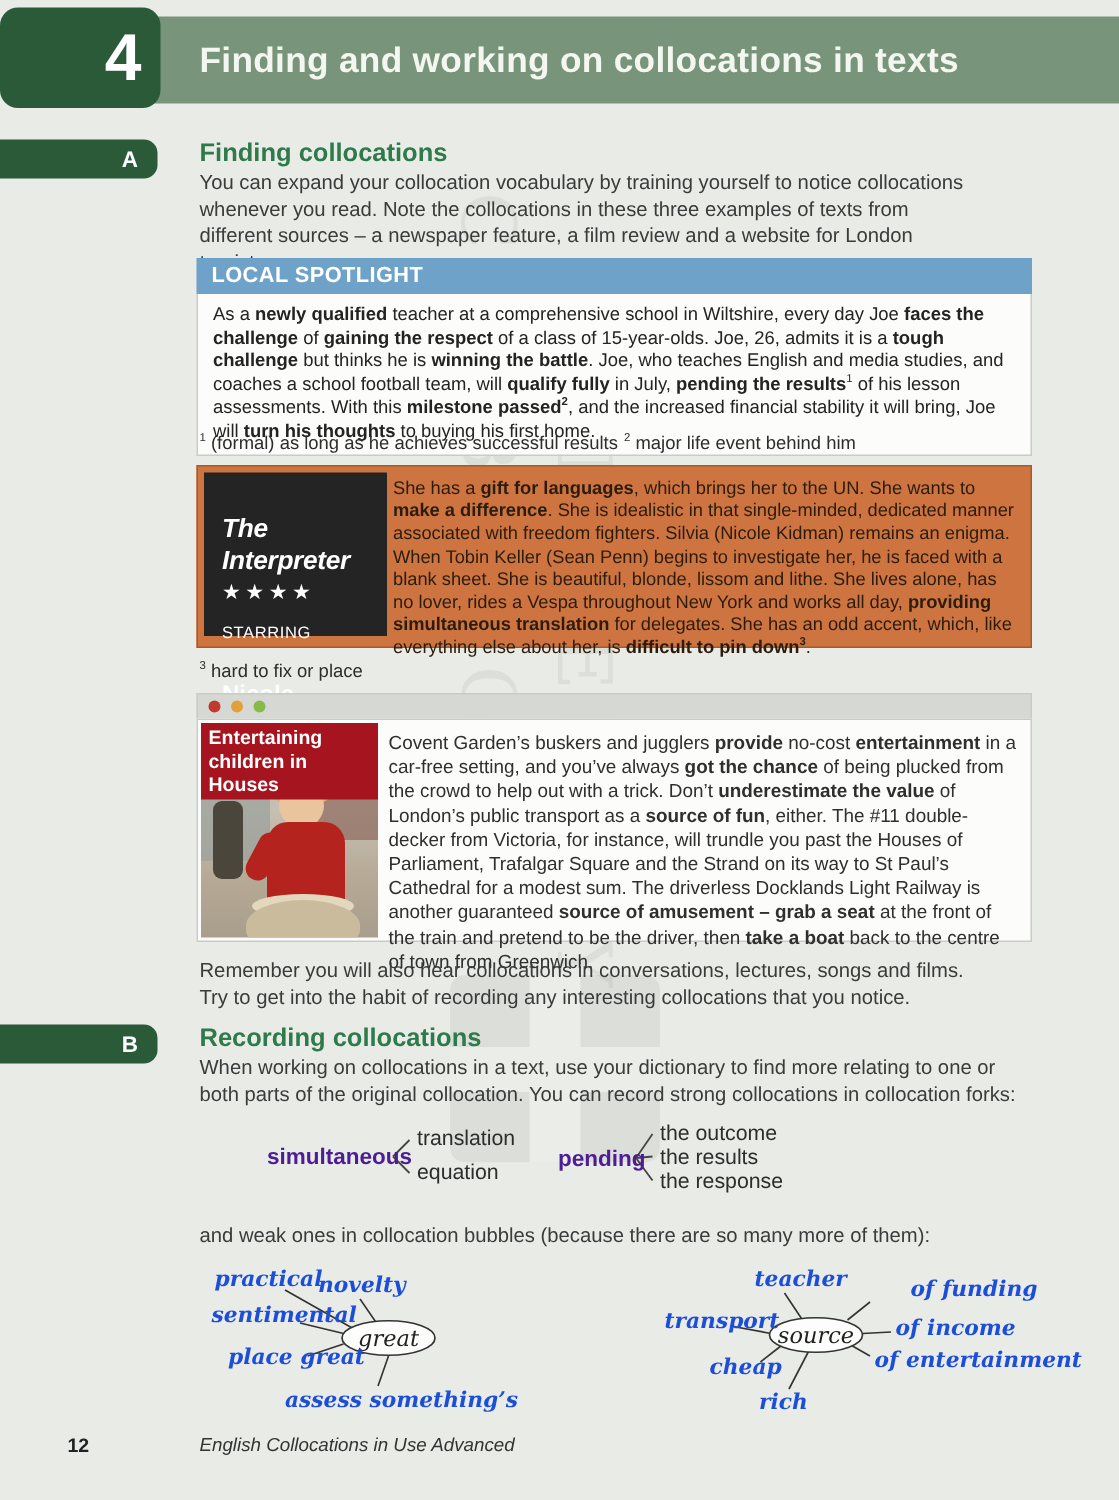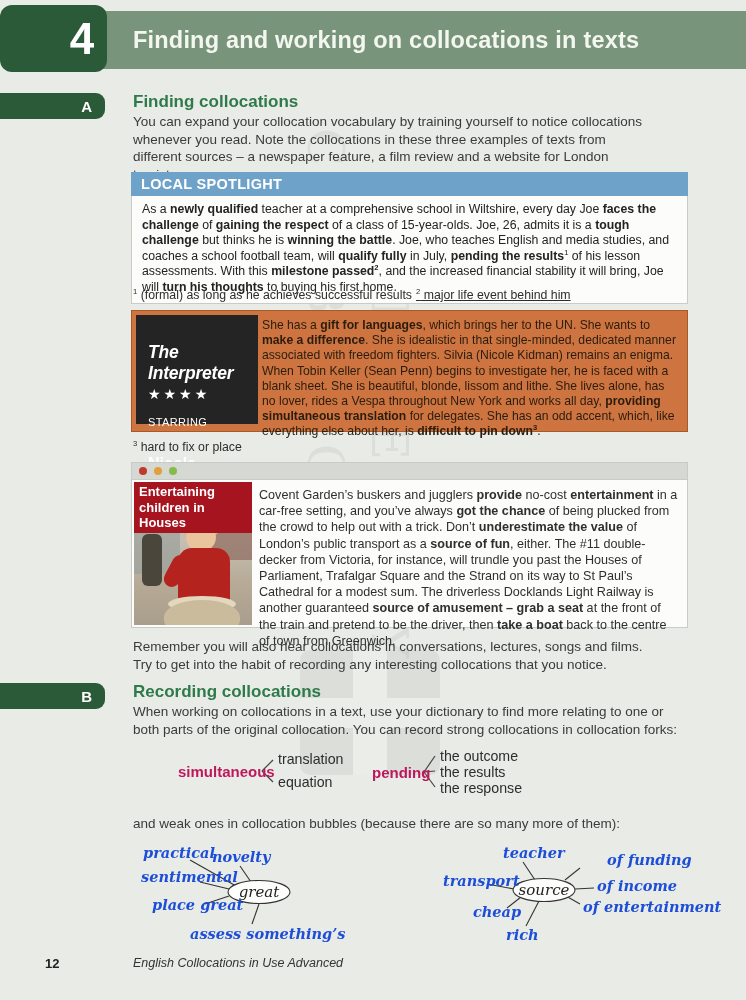--- a/index.html
+++ b/index.html
@@ -61,21 +61,21 @@
   .ph-child-body{position:absolute;left:44px;top:66px;width:52px;height:62px;background:#b5231f;border-radius:14px 14px 6px 6px;}
   .ph-child-head{position:absolute;left:52px;top:40px;width:30px;height:30px;background:#e9c49c;border-radius:50%;}
   .ph-child-hair{position:absolute;left:48px;top:34px;width:38px;height:20px;background:#d9b36a;border-radius:50% 50% 30% 30%;}
   .ph-arm{position:absolute;left:34px;top:72px;width:16px;height:34px;background:#b5231f;border-radius:8px;transform:rotate(28deg);}
   .ph-drum{position:absolute;left:30px;top:118px;width:76px;height:34px;background:#cbbb9d;border-radius:50% 50% 40% 40%;}
   .ph-drum-top{position:absolute;left:34px;top:114px;width:68px;height:16px;background:#e3d7bd;border-radius:50%;}
   .web-text{position:absolute;left:127px;right:7px;top:7px;
             font-size:12.6px;line-height:16.2px;color:#2f2f2f;}
 
   
-  .fork-stem{font-size:15px;font-weight:700;color:#be185d;}
+  .fork-stem{font-size:15px;font-weight:700;color:#4c1d95;}
   .fork-opt{font-size:14.2px;color:#2d2d2d;}
   .bub-label{font-family:"DejaVu Serif",serif;font-style:italic;font-size:14.5px;color:#1d4ed8;white-space:nowrap;font-weight:bold;}
   .bub-center{font-family:"DejaVu Serif",serif;font-style:italic;font-size:15px;color:#222;}
   svg.lines{position:absolute;pointer-events:none;}
 
   
   .page-num{font-size:13px;font-weight:700;color:#222;}
   .book-title{font-size:12.5px;font-style:italic;color:#333;}
 
   
@@ -105,21 +105,21 @@
   <span>A</span>
 </div>
 <div class="abs sec-head" style="left:133px;top:92px;">Finding collocations</div>
 <div class="abs para" style="left:133px;top:113px;width:522px;">You can expand your collocation vocabulary by training yourself to notice collocations whenever you read. Note the collocations in these three examples of texts from different sources – a newspaper feature, a film review and a website for London tourists.</div>
 
 <div class="abs spot">
   <div class="spot-head">LOCAL SPOTLIGHT</div>
   <div class="spot-body"><span>As a </span><span style="font-weight: 700;">newly qualified</span><span> teacher at a comprehensive school in Wiltshire, every day Joe </span><span style="font-weight: 700;">faces the challenge</span><span> of </span><span style="font-weight: 700;">gaining the respect</span><span> of a class of 15-year-olds. Joe, 26, admits it is a </span><span style="font-weight: 700;">tough challenge</span><span> but thinks he is </span><span style="font-weight: 700;">winning the battle</span><span>. Joe, who teaches English and media studies, and coaches a school football team, will </span><span style="font-weight: 700;">qualify fully</span><span> in July, </span><span style="font-weight: 700;">pending the results</span><sup>1</sup><span> of his lesson assessments. With this </span><span style="font-weight: 700;">milestone passed</span><sup style="font-weight: 700;">2</sup><span>, and the increased financial stability it will bring, Joe will </span><span style="font-weight: 700;">turn his thoughts</span><span> to buying his first home.</span></div>
 </div>
 <div class="abs fnotes" style="left:133px;top:288px;"><sup>1</sup><span> (formal) as long as he achieves successful results</span></div>
-<div class="abs fnotes" style="left:416px;top:288px;text-decoration:underline;"><sup>2</sup><span> major life event behind him</span></div>
+<div class="abs fnotes" style="left:416px;top:288px;"><sup>2</sup><span> major life event behind him</span></div>
 
 <div class="abs film">
   <div class="film-left">
     <div class="film-title">The Interpreter</div>
     <div class="film-stars">★★★★</div>
     <div class="film-starring">STARRING</div>
     <div class="film-actor">Nicole Kidman</div>
     <div class="film-actor">Sean Penn</div>
   </div>
   <div class="film-review"><span>She has a </span><span style="font-weight: 700;">gift for languages</span><span>, which brings her to the UN. She wants to </span><span style="font-weight: 700;">make a difference</span><span>. She is idealistic in that single-minded, dedicated manner associated with freedom fighters. Silvia (Nicole Kidman) remains an enigma. When Tobin Keller (Sean Penn) begins to investigate her, he is faced with a blank sheet. She is beautiful, blonde, lissom and lithe. She lives alone, has no lover, rides a Vespa throughout New York and works all day, </span><span style="font-weight: 700;">providing simultaneous translation</span><span> for delegates. She has an odd accent, which, like everything else about her, is </span><span style="font-weight: 700;">difficult to pin down</span><sup style="font-weight: 700;">3</sup><span>.</span></div>

